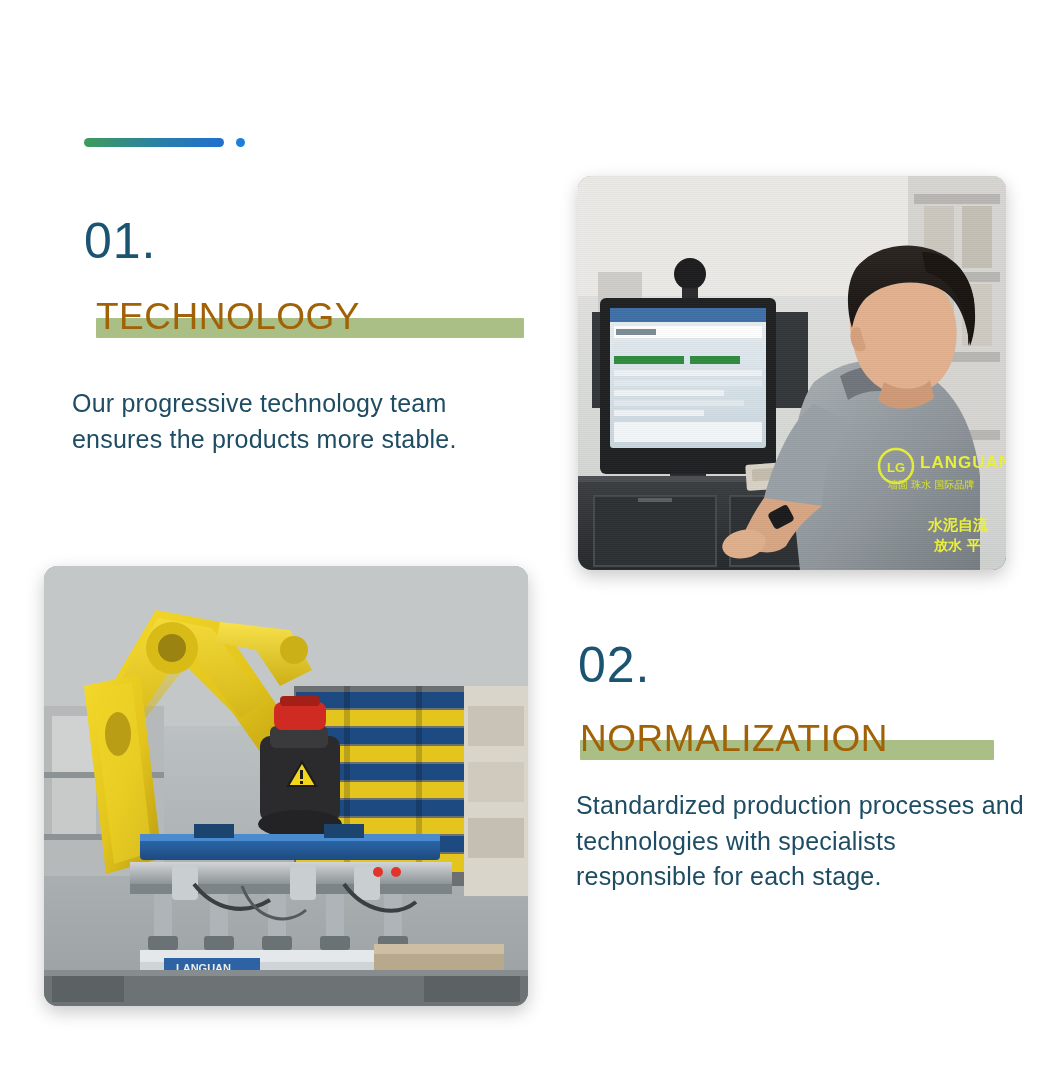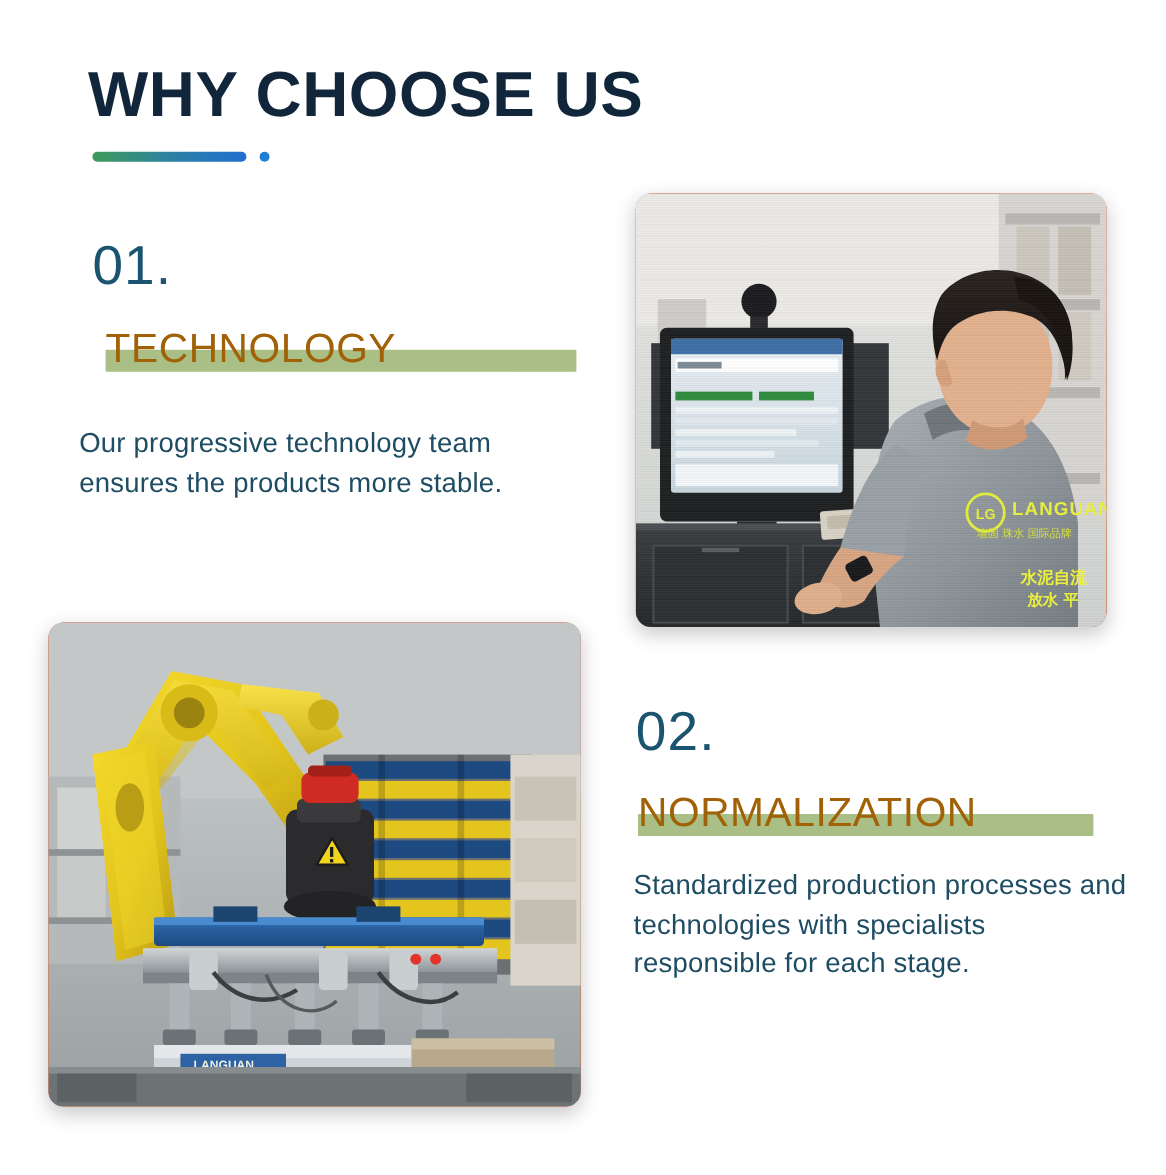--- a/index.html
+++ b/index.html
@@ -94,39 +94,38 @@
     font-weight: 500;
     letter-spacing: 0.2px;
   }
 
   
   .photo {
     position: absolute;
     border-radius: 14px;
     overflow: hidden;
     box-shadow: 0 6px 18px rgba(0,0,0,0.22);
-    background: #c2410c;
+    background: #0f766e;
   }
   .photo svg { display: block; }
 
   
   .grain {
     position: absolute;
     inset: 0;
     background-image:
        repeating-linear-gradient(0deg, rgba(255,255,255,0.03) 0 1px, rgba(0,0,0,0.03) 1px 2px);
     pointer-events: none;
   }
 </style>
 </head>
 <body>
 
 <div class="page">
 
-  <div class="headline">WHY CHOOSE US</div>
   <div class="rule-wrap">
     <div class="rule-bar"></div>
     <div class="rule-dot"></div>
   </div>
 
   <div class="num" style="left:84px; top:212px;">01.</div>
 
   <div class="subtitle-wrap" style="left:96px; top:296px;">
     <div class="subtitle-hl" style="width:428px;"></div>
     <div class="subtitle">TECHNOLOGY</div>

